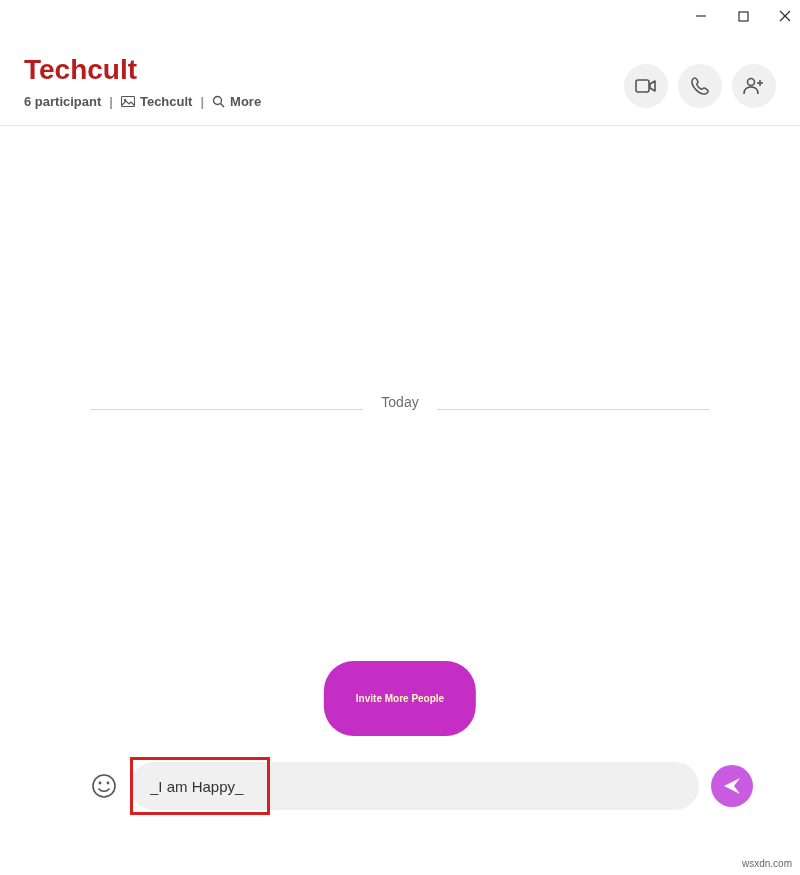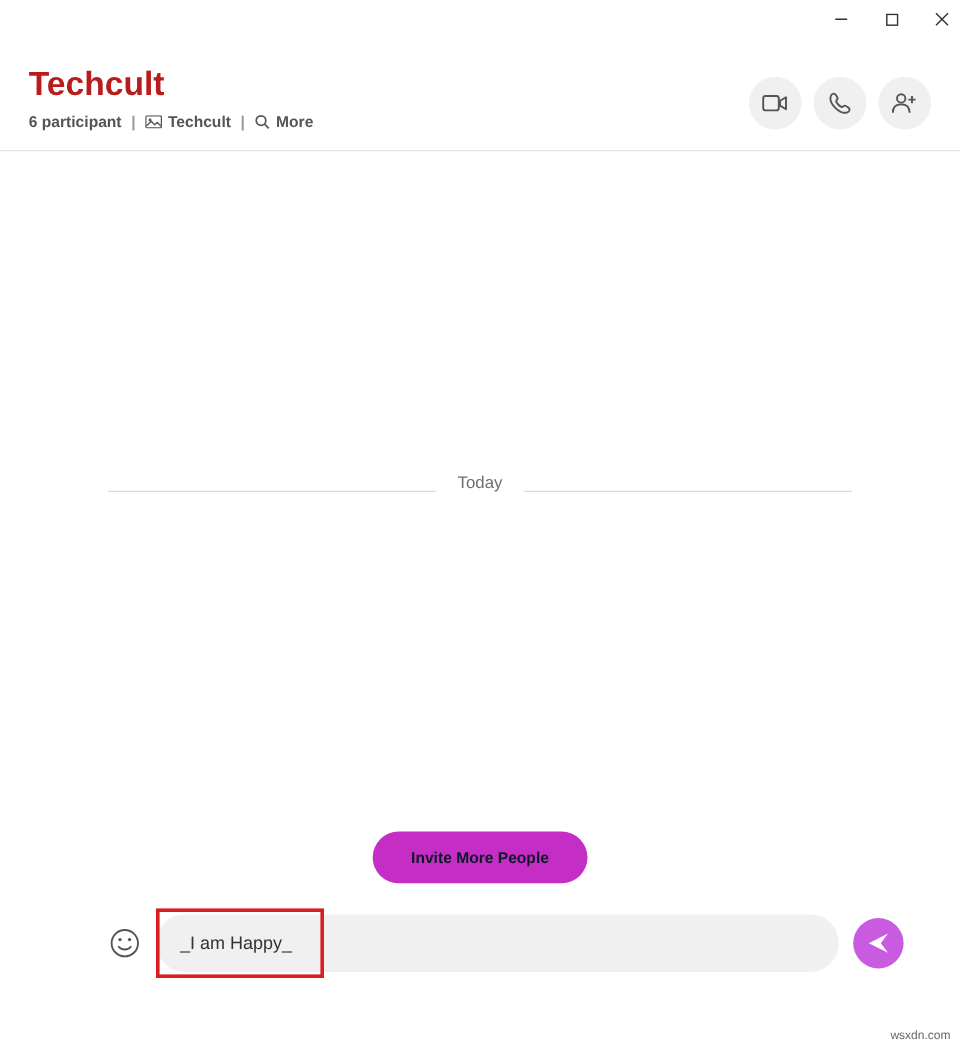--- a/index.html
+++ b/index.html
@@ -108,24 +108,24 @@
       padding: 0 18px;
       color: #6e6e6e;
       font-size: 14px;
     }
     .invite-btn {
       position: absolute;
       bottom: 20px;
       left: 50%;
       transform: translateX(-50%);
       background: #c42ec4;
-      color: #0f172a;
+      color: #fef9c3;
       font-weight: 700;
-      font-size: 13px;
-      padding: 14px 32px;
+      font-size: 10px;
+      padding: 32px 32px;
       border-radius: 30px;
       cursor: pointer;
       border: none;
     }
     .input-row {
       display: flex;
       align-items: center;
       padding: 6px 47px 0 90px;
       gap: 12px;
     }

